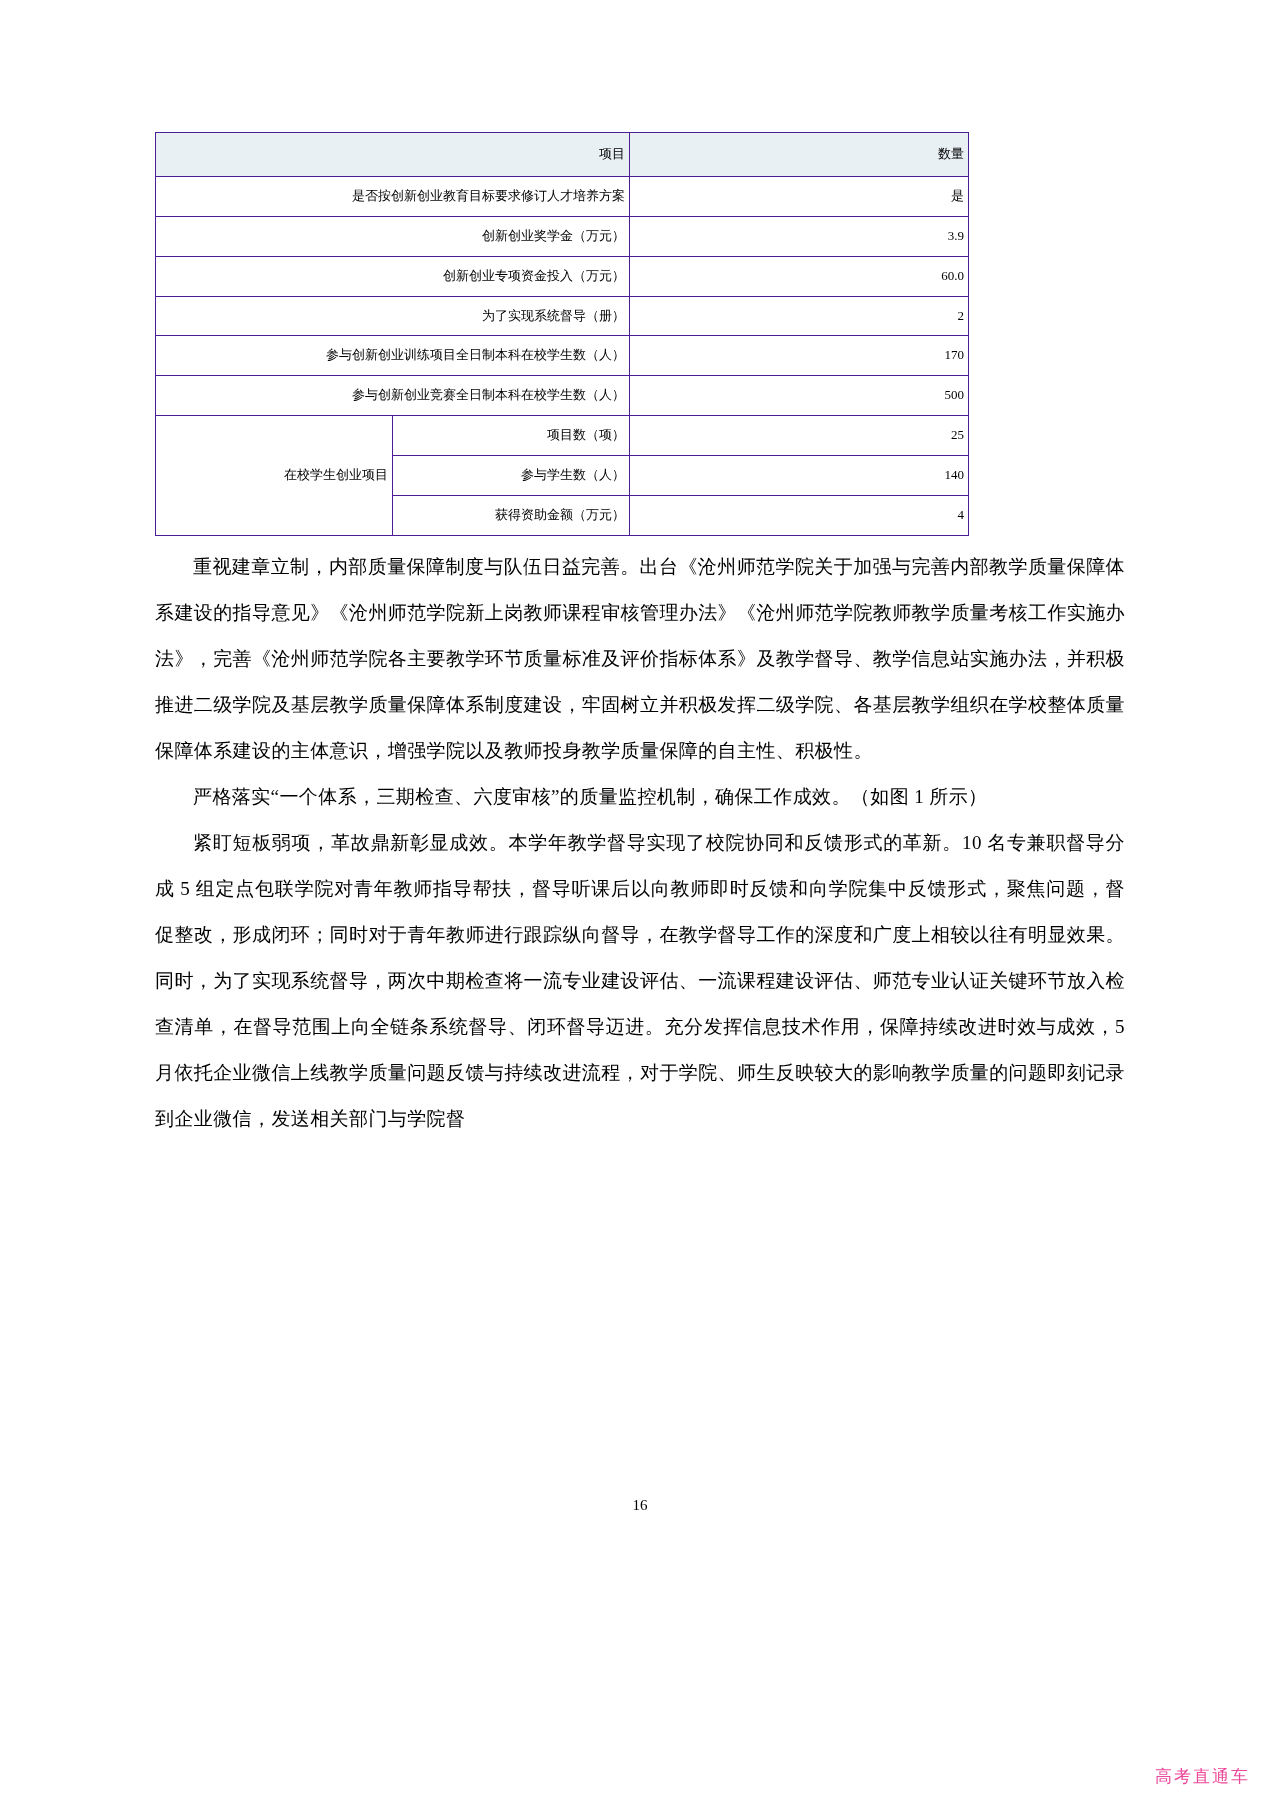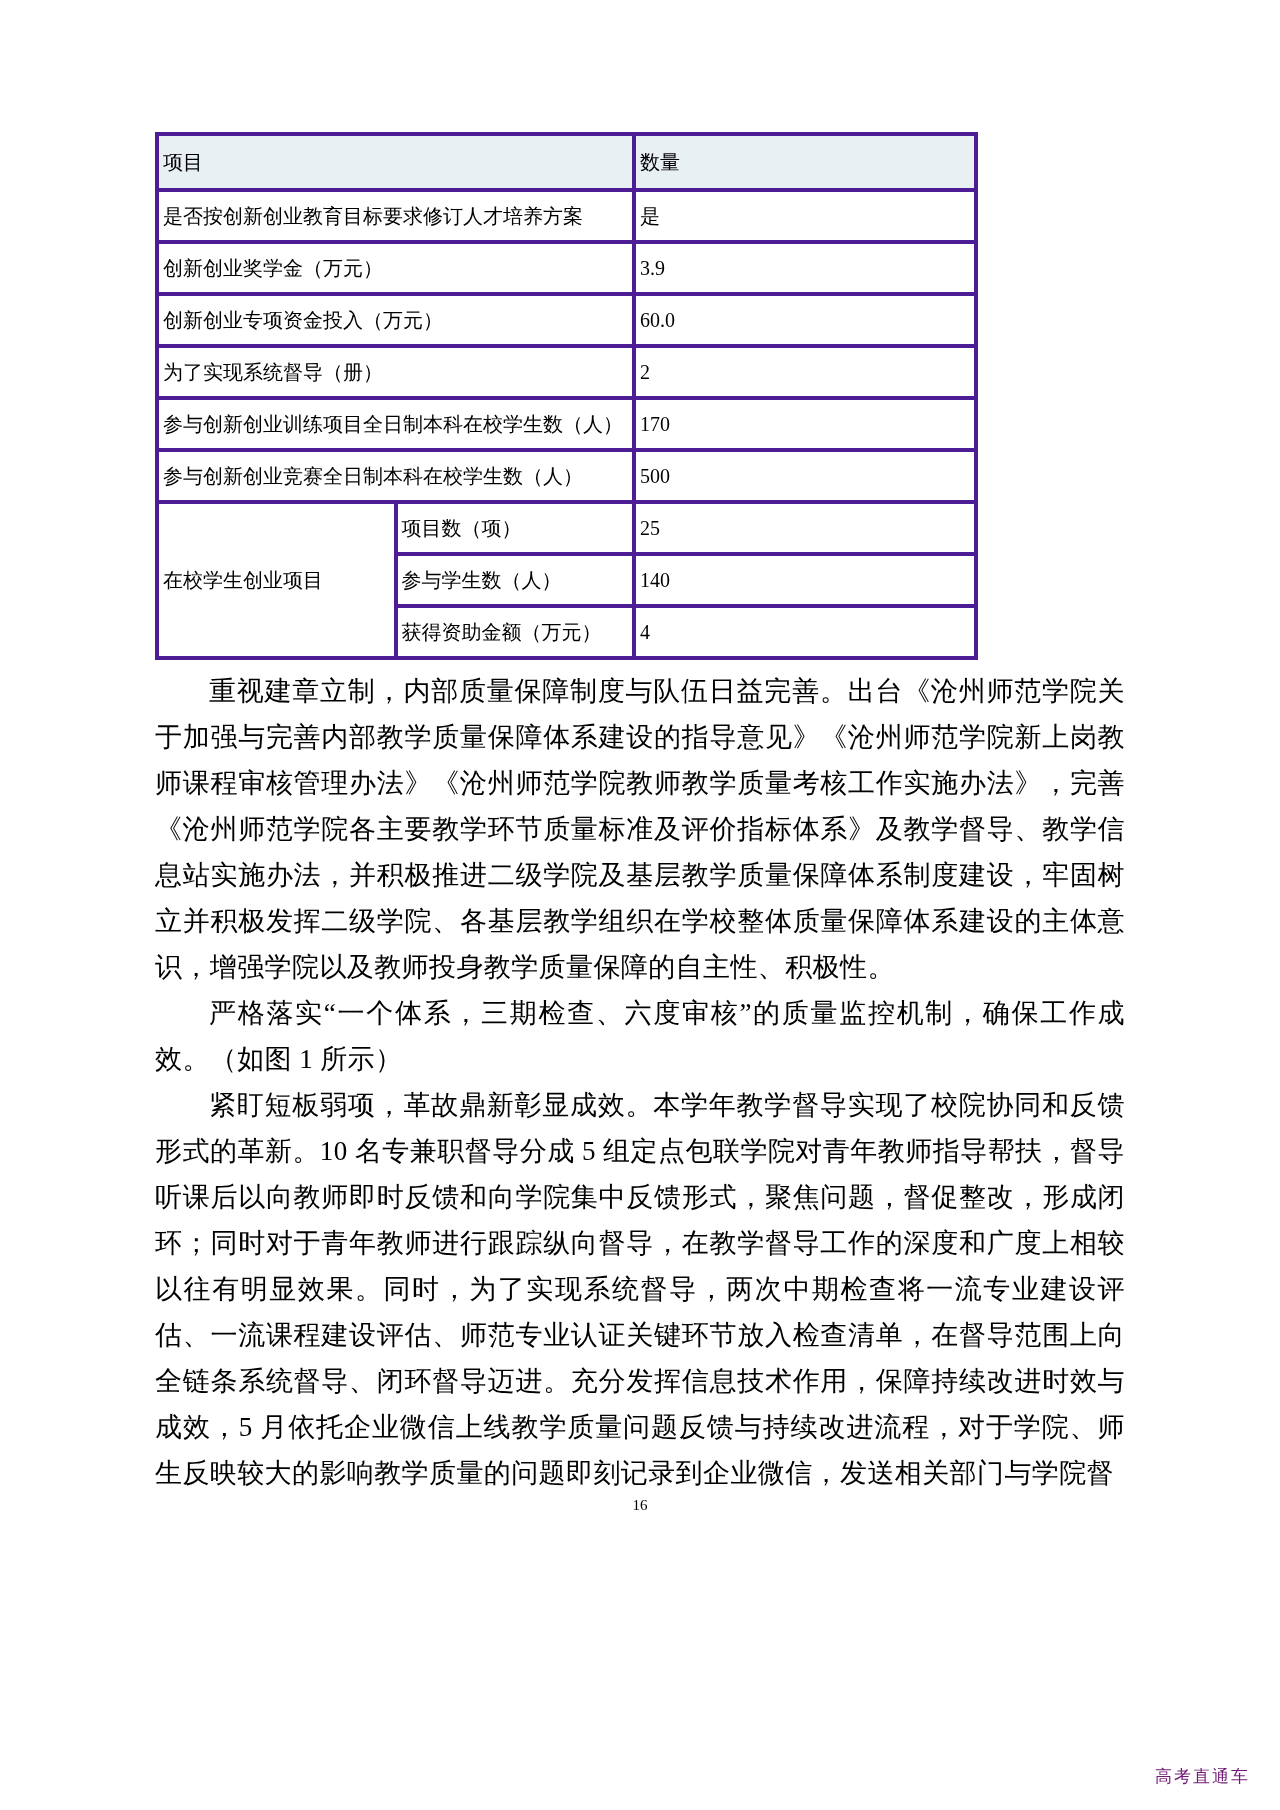--- a/index.html
+++ b/index.html
@@ -25,24 +25,24 @@
   }
 
   
   table.data-table {
     width: 795px;
     border-collapse: collapse;
     margin: 22px 0 0 0;
     table-layout: fixed;
   }
   table.data-table td, table.data-table th {
-    border: 4px solid #4c1d95;
-    font-size: 20px;
+    border: 1px solid #4c1d95;
+    font-size: 13px;
     line-height: 1.3;
-    text-align: left;
+    text-align: right;
     padding: 11px 4px;
     font-weight: normal;
     font-family: "Liberation Serif", "DejaVu Serif", serif;
   }
   table.data-table thead th {
     background: #e9f0f4;
     font-weight: normal;
     padding: 13px 4px;
   }
   .col-item { width: 465px; }
@@ -52,21 +52,21 @@
 
   
   h2.section-heading {
     font-family: "DejaVu Sans", "Liberation Sans", sans-serif;
     font-size: 27px;
     font-weight: bold;
     margin: 30px 0 12px 15px;
     letter-spacing: 1px;
   }
   p.body-text {
-    font-size: 27px;
+    font-size: 19px;
     line-height: 46px;
     margin: 0;
     text-align: justify;
     text-justify: inter-ideograph;
     text-indent: 2em;
     letter-spacing: 0.4px;
   }
   .body-block { margin-top: 8px; }
 
   
@@ -77,21 +77,21 @@
     width: 1280px;
     text-align: center;
     font-size: 15px;
   }
   .watermark {
     position: absolute;
     right: 30px;
     bottom: 22px;
     font-family: "DejaVu Sans", "Liberation Sans", sans-serif;
     font-size: 17px;
-    color: #701a75;
+    color: #ec4899;
     letter-spacing: 2px;
   }
 </style>
 </head>
 <body>
 
 <div class="page">
 
   <table class="data-table">
     <thead>

